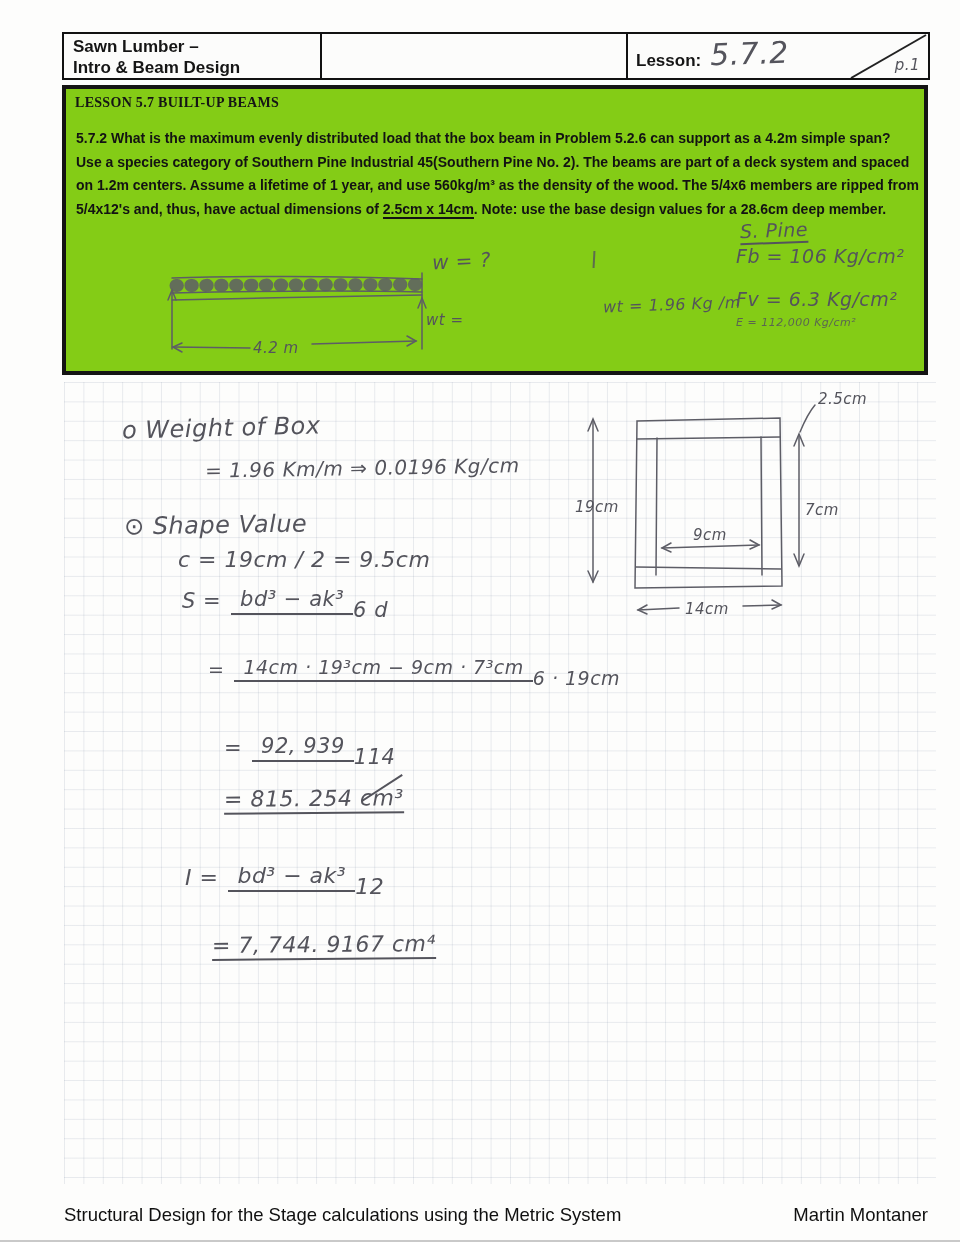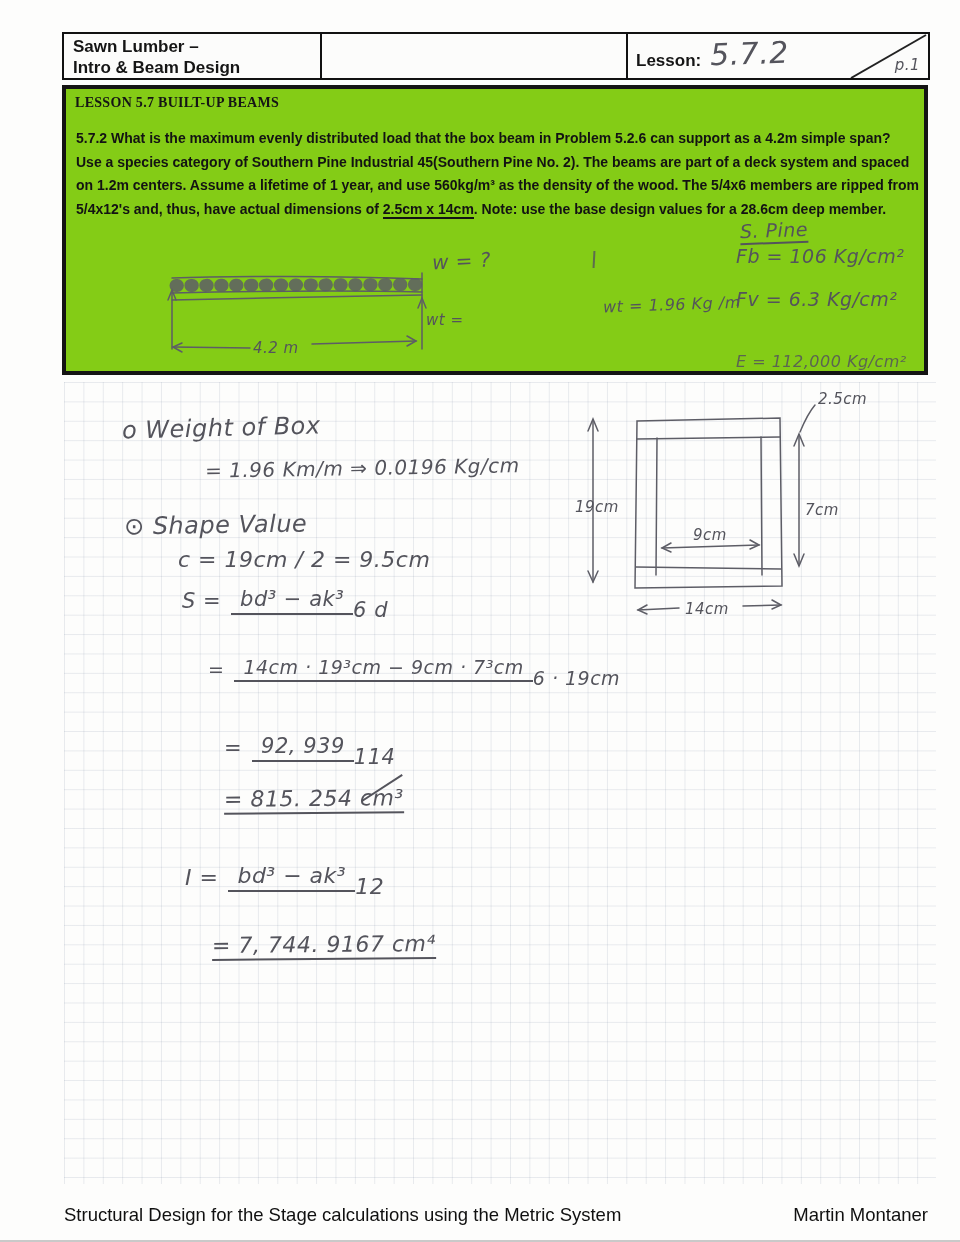--- a/index.html
+++ b/index.html
@@ -125,21 +125,21 @@
       <text class="svghw" x="93" y="110" font-size="18">4.2 m</text>
     </svg>
 
     <span class="hw" style="left:366px; top:160px; font-size:20px; transform:rotate(-3deg);">w = ?</span>
     <span class="hw" style="left:360px; top:222px; font-size:15px;">wt =</span>
     <span class="pencil-tick" style="left:527px; top:162px;"></span>
     <span class="hw" style="left:537px; top:206px; font-size:16px; transform:rotate(-2deg);">wt = 1.96 Kg /m</span>
     <span class="hw u" style="left:674px; top:130px; font-size:19px; transform:rotate(-2deg);">S. Pine</span>
     <span class="hw" style="left:670px; top:156px; font-size:19px;">Fb = 106 Kg/cm²</span>
     <span class="hw" style="left:670px; top:199px; font-size:19px;">Fv = 6.3 Kg/cm²</span>
-    <span class="hw" style="left:670px; top:227px; font-size:16px; opacity:.85;margin-top:36px;">E = 112,000 Kg/cm²</span>
+    <span class="hw" style="left:670px; top:227px; font-size:11px; opacity:.85;">E = 112,000 Kg/cm²</span>
   </div>
 
   <div class="grid-paper"></div>
 
   <span class="hw" style="left:122px; top:414px; font-size:24px; transform:rotate(-1.5deg);">o Weight of Box</span>
   <span class="hw" style="left:205px; top:456px; font-size:20px; transform:rotate(-1deg);">= 1.96 Km/m ⇒ 0.0196 Kg/cm</span>
   <span class="hw" style="left:124px; top:511px; font-size:24px; transform:rotate(-1deg);">⊙ Shape Value</span>
   <span class="hw" style="left:178px; top:547px; font-size:22px;">c = 19cm / 2 = 9.5cm</span>
 
   <div class="hw-row" style="left:182px; top:579px; font-size:21px;">

